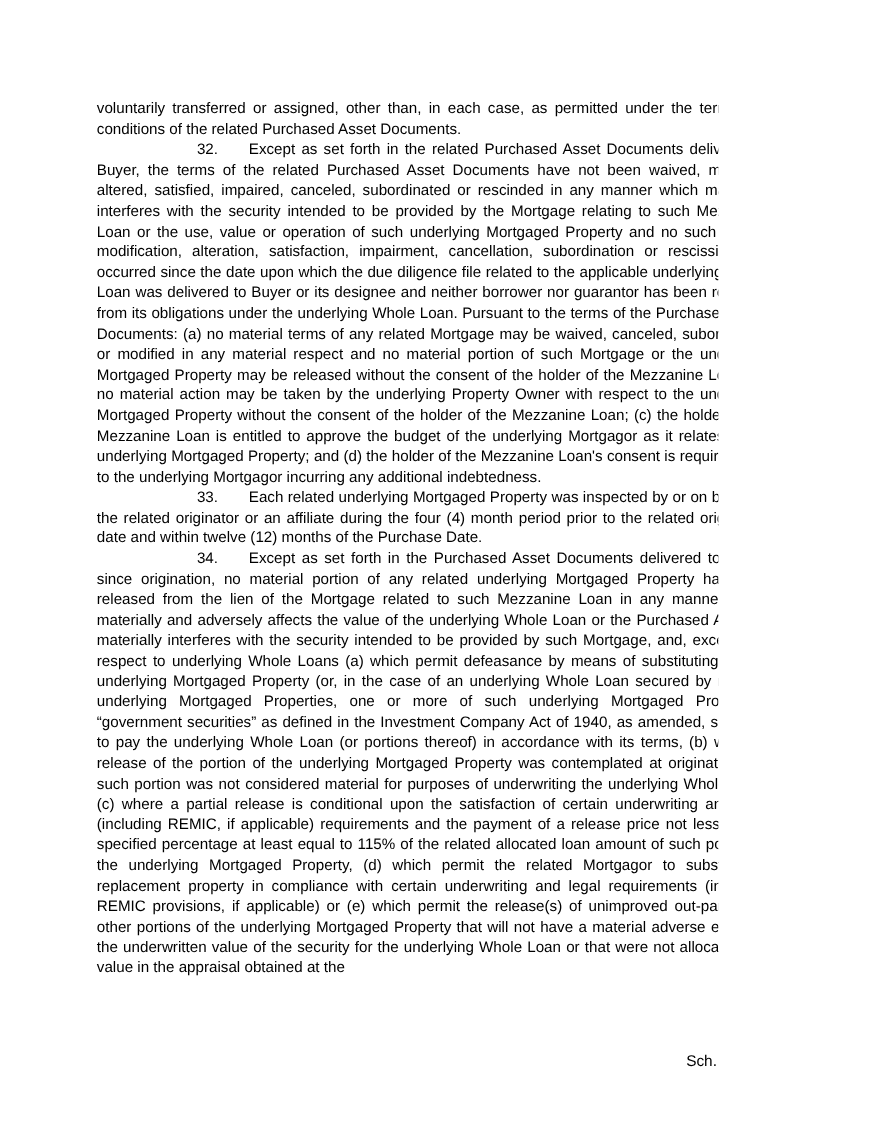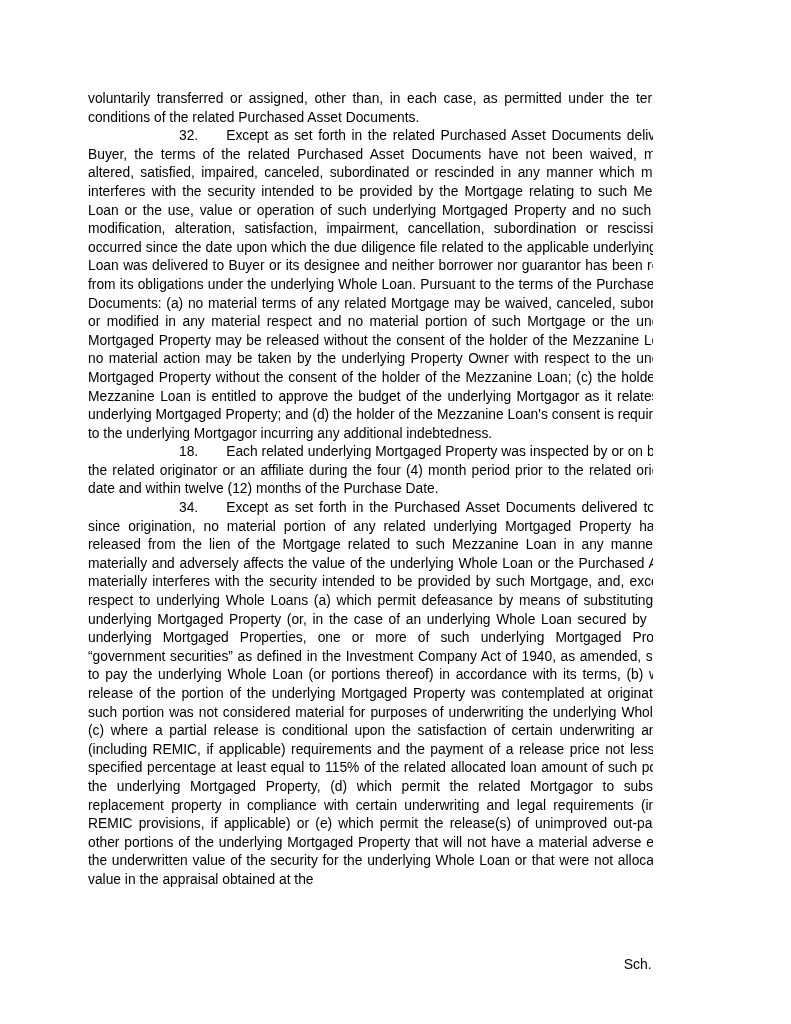--- a/index.html
+++ b/index.html
@@ -54,21 +54,21 @@
 <body>
 
 <div class="page">
 
   <div class="content">
 
     <p class="doc-para">voluntarily transferred or assigned, other than, in each case, as permitted under the terms and conditions of the related Purchased Asset Documents.</p>
 
     <p class="doc-para"><span class="num-indent"></span><span>32.</span><span class="num-tab"></span><span>Except as set forth in the related Purchased Asset Documents delivered to Buyer, the terms of the related Purchased Asset Documents have not been waived, modified, altered, satisfied, impaired, canceled, subordinated or rescinded in any manner which materially interferes with the security intended to be provided by the Mortgage relating to such Mezzanine Loan or the use, value or operation of such underlying Mortgaged Property and no such waiver, modification, alteration, satisfaction, impairment, cancellation, subordination or rescission has occurred since the date upon which the due diligence file related to the applicable underlying Whole Loan was delivered to Buyer or its designee and neither borrower nor guarantor has been released from its obligations under the underlying Whole Loan.  Pursuant to the terms of the Purchased Asset Documents: (a) no material terms of any related Mortgage may be waived, canceled, subordinated or modified in any material respect and no material portion of such Mortgage or the underlying Mortgaged Property may be released without the consent of the holder of the Mezzanine Loan; (b) no material action may be taken by the underlying Property Owner with respect to the underlying Mortgaged Property without the consent of the holder of the Mezzanine Loan; (c) the holder of the Mezzanine Loan is entitled to approve the budget of the underlying Mortgagor as it relates to the underlying Mortgaged Property; and (d) the holder of the Mezzanine Loan's consent is required prior to the underlying Mortgagor incurring any additional indebtedness.</span></p>
 
-    <p class="doc-para"><span class="num-indent"></span><span>18.</span><span class="num-tab"></span><span>Each related underlying Mortgaged Property was inspected by or on behalf of the related originator or an affiliate during the four (4) month period prior to the related origination date and within twelve (12) months of the Purchase Date.</span></p>
+    <p class="doc-para"><span class="num-indent"></span><span>33.</span><span class="num-tab"></span><span>Each related underlying Mortgaged Property was inspected by or on behalf of the related originator or an affiliate during the four (4) month period prior to the related origination date and within twelve (12) months of the Purchase Date.</span></p>
 
     <p class="doc-para"><span class="num-indent"></span><span>34.</span><span class="num-tab"></span><span>Except as set forth in the Purchased Asset Documents delivered to Buyer, since origination, no material portion of any related underlying Mortgaged Property has been released from the lien of the Mortgage related to such Mezzanine Loan in any manner which materially and adversely affects the value of the underlying Whole Loan or the Purchased Asset or materially interferes with the security intended to be provided by such Mortgage, and, except with respect to underlying Whole Loans (a) which permit defeasance by means of substituting for the underlying Mortgaged Property (or, in the case of an underlying Whole Loan secured by multiple underlying Mortgaged Properties, one or more of such underlying Mortgaged Properties) “government securities” as defined in the Investment Company Act of 1940, as amended, sufficient to pay the underlying Whole Loan (or portions thereof) in accordance with its terms, (b) where a release of the portion of the underlying Mortgaged Property was contemplated at origination and such portion was not considered material for purposes of underwriting the underlying Whole Loan, (c) where a partial release is conditional upon the satisfaction of certain underwriting and legal (including REMIC, if applicable) requirements and the payment of a release price not less than a specified percentage at least equal to 115% of the related allocated loan amount of such portion of the underlying Mortgaged Property, (d) which permit the related Mortgagor to substitute a replacement property in compliance with certain underwriting and legal requirements (including REMIC provisions, if applicable) or (e) which permit the release(s) of unimproved out-parcels or other portions of the underlying Mortgaged Property that will not have a material adverse effect on the underwritten value of the security for the underlying Whole Loan or that were not allocated any value in the appraisal obtained at the</span></p>
 
   </div>
 
   <div class="footer">Sch. 1(c)-13</div>
 
 </div>
 
 </body></html>

